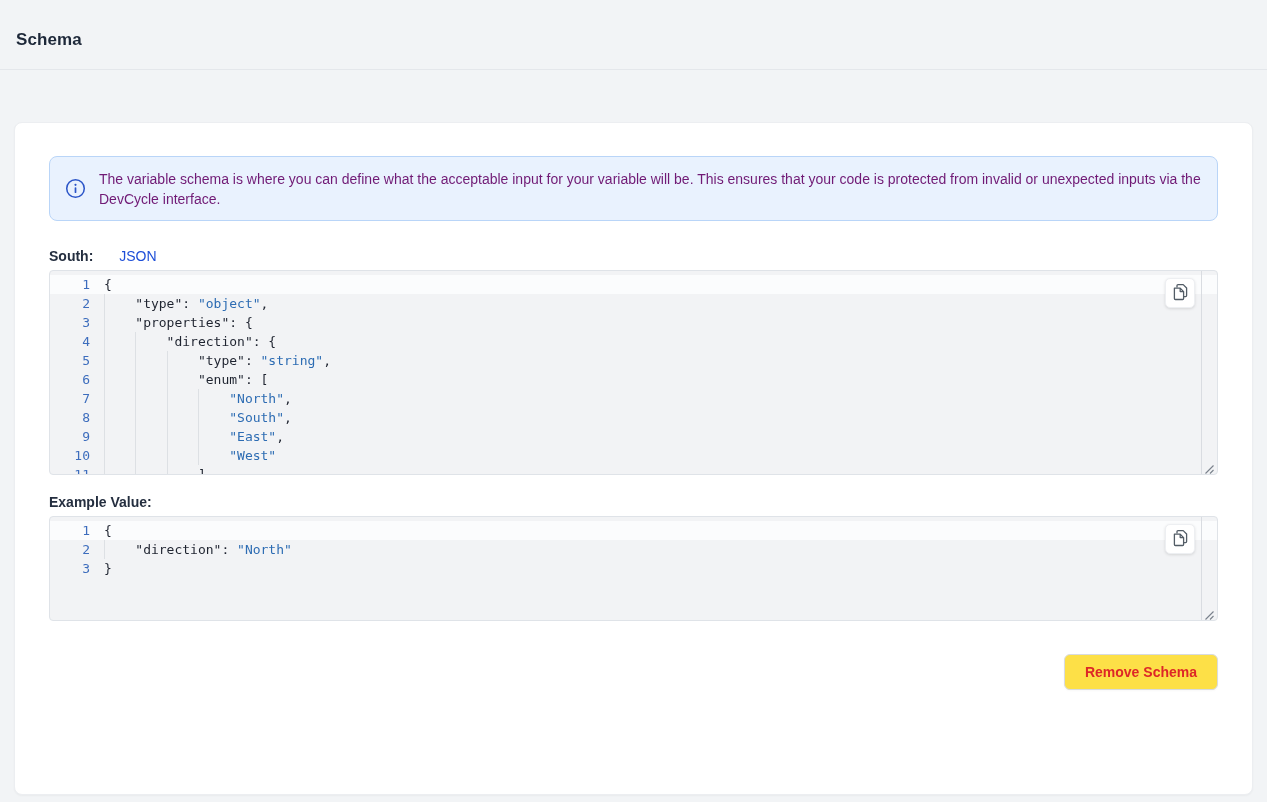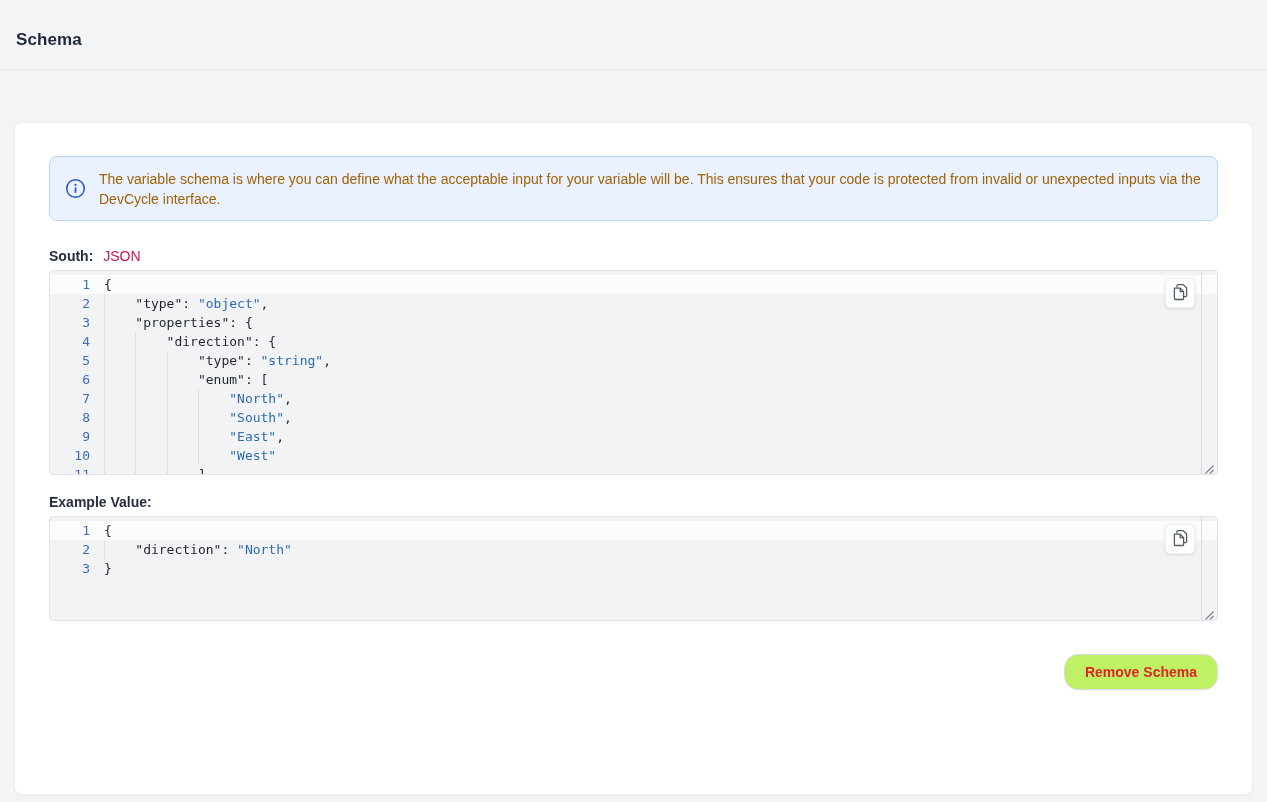--- a/index.html
+++ b/index.html
@@ -37,30 +37,30 @@
     gap: 13px;
     background: #e9f2fe;
     border: 1px solid #b9d5f8;
     border-radius: 8px;
     padding: 11px 15px;
     min-height: 65px;
   }
   .info-banner .banner-text {
     font-size: 14px;
     line-height: 20px;
-    color: #a16207;
+    color: #701a75;
   }
   .info-icon-wrap { flex: none; display: flex; align-items: center; }
   .field-row { font-size: 14px; line-height: 20px; }
   .row-type { margin-top: 25px; }
   .row-desc { margin-top: 20px; }
   .row-schema-label { margin-top: 17px; }
   .row-example-label { margin-top: 17px; }
   .field-label { font-weight: 700; color: #242e3f; }
-  .field-value { font-weight: 400; color: #be185d; margin-left: 6px; }
+  .field-value { font-weight: 400; color: #1d4ed8; margin-left: 22px; }
 
   .editor {
     position: relative;
     margin-top: 4px;
     border: 1px solid #dfe3e8;
     border-radius: 4px;
     background: #f2f3f5;
     overflow: hidden;
   }
   .editor-schema { height: 205px; }
@@ -124,23 +124,23 @@
   }
   .actions {
     margin-top: 33px;
     display: flex;
     justify-content: flex-end;
     gap: 13px;
   }
   .btn {
     height: 36px;
     padding: 0 20px;
-    background: #bef264;
+    background: #fde047;
     border: 1px solid #d8dbe0;
-    border-radius: 14px;
+    border-radius: 6px;
     font-family: "Liberation Sans", sans-serif;
     font-size: 14px;
     font-weight: 700;
     cursor: pointer;
     box-shadow: 0 1px 2px rgba(0,0,0,0.03);
   }
   .btn-danger { color: #dd2727; }
   .btn-default { color: #2f3744; }
 </style>
 </head>

